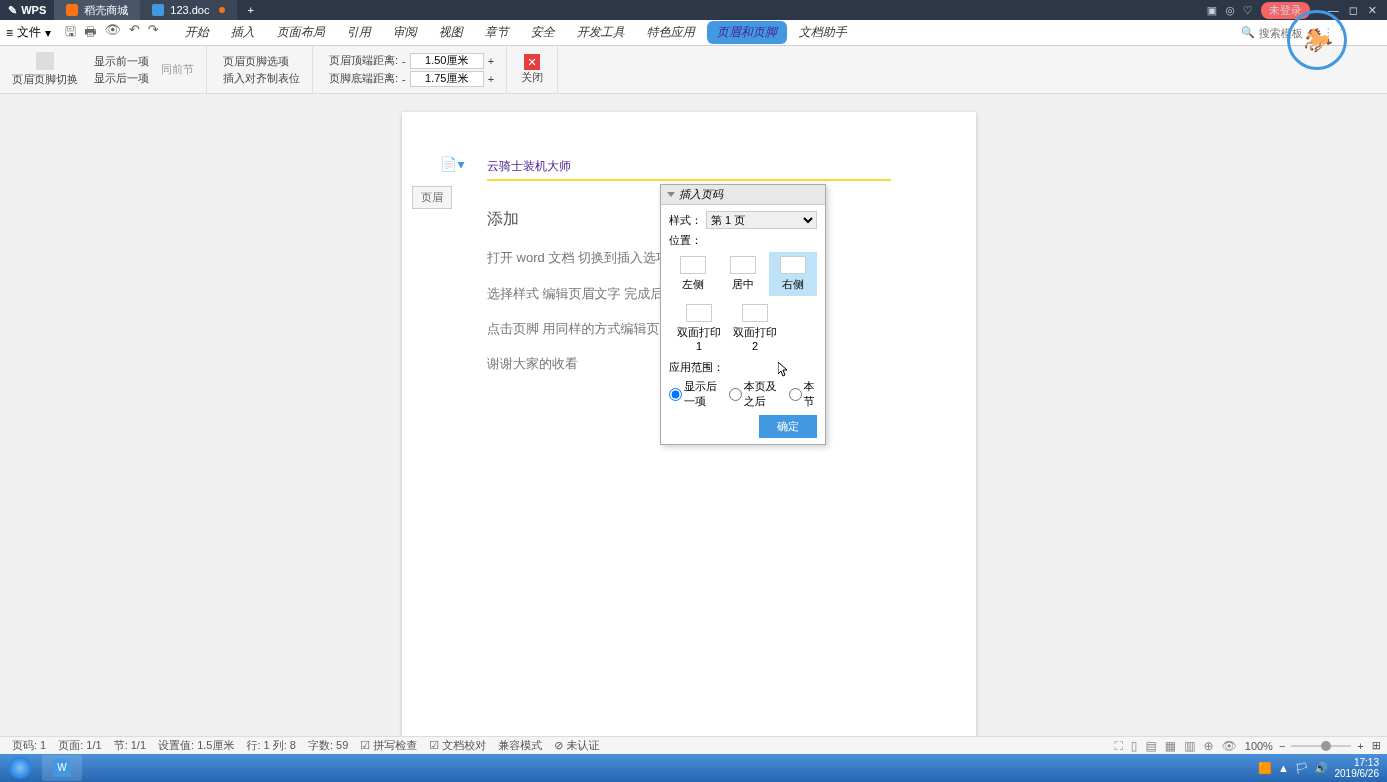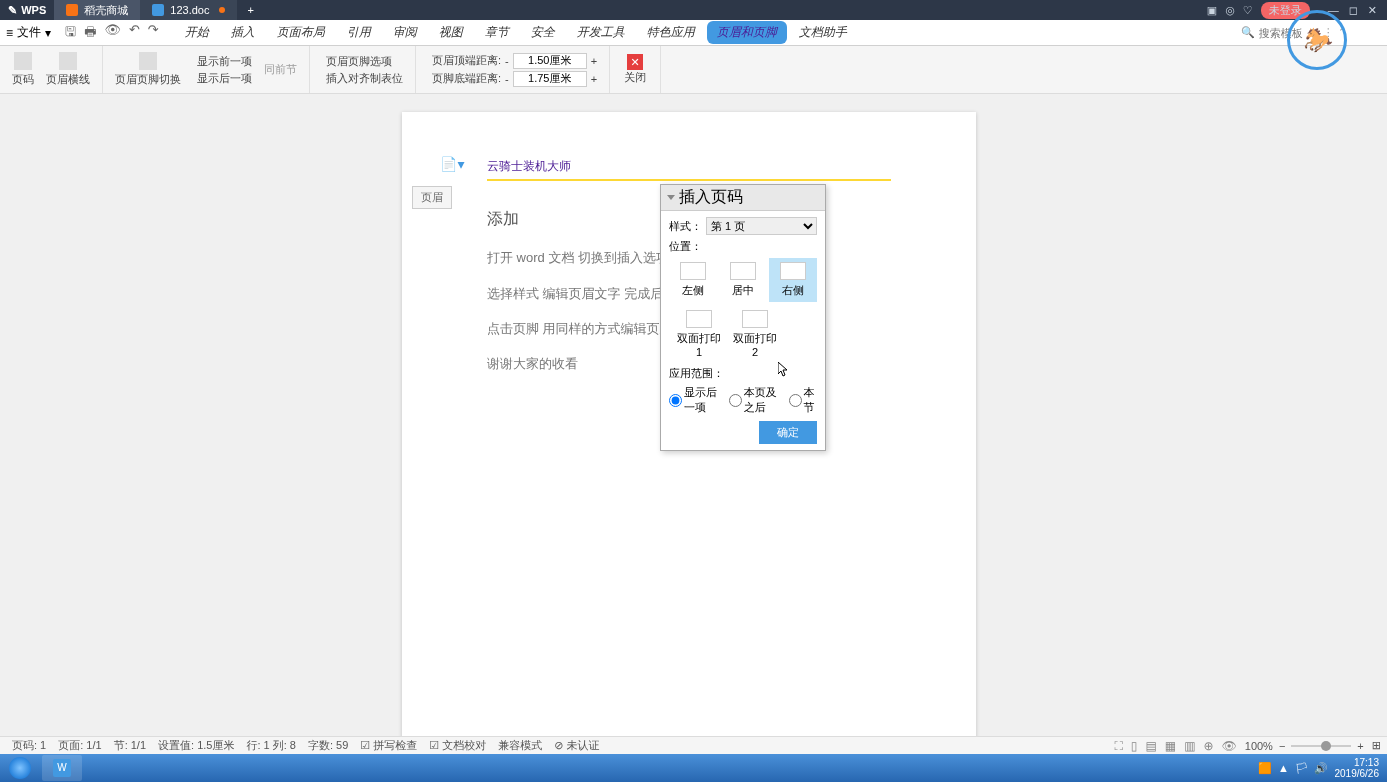--- a/index.html
+++ b/index.html
@@ -50,21 +50,21 @@
 .page { position: absolute; left: 402px; top: 18px; width: 574px; height: 800px; background: #fff; box-shadow: 0 1px 4px rgba(0,0,0,0.2); }
 .header-area { position: absolute; left: 85px; top: 42px; right: 85px; }
 .header-line { border-bottom: 2px solid #fdd835; padding: 4px 0; font-size: 12px; color: #4c1d95; }
 .header-tag { position: absolute; left: 10px; top: 74px; border: 1px solid #ccc; background: #f5f5f5; padding: 3px 8px; font-size: 11px; color: #666; }
 .header-icon { position: absolute; left: 38px; top: 44px; color: #4299e1; font-size: 14px; }
 .body-text { position: absolute; left: 85px; top: 88px; right: 85px; font-size: 13px; color: #777; line-height: 2.4; }
 .body-text p { margin-bottom: 4px; }
 
 
 .dialog { position: absolute; left: 660px; top: 184px; width: 166px; background: #fff; border: 1px solid #aaa; box-shadow: 2px 2px 6px rgba(0,0,0,0.2); font-size: 11px; z-index: 10; }
-.dialog .dlg-title { background: #e8e8e8; padding: 2px 6px; font-size: 16px; border-bottom: 1px solid #ccc; display: flex; align-items: center; gap: 4px; }
+.dialog .dlg-title { background: #e8e8e8; padding: 2px 6px; font-size: 11px; border-bottom: 1px solid #ccc; display: flex; align-items: center; gap: 4px; font-style: italic; }
 .dialog .dlg-title .tri { width: 0; height: 0; border-left: 4px solid transparent; border-right: 4px solid transparent; border-top: 5px solid #888; }
 .dialog .dlg-body { padding: 6px 8px; }
 .dialog .row { display: flex; align-items: center; gap: 4px; margin-bottom: 4px; }
 .dialog select { flex: 1; font-size: 11px; height: 18px; border: 1px solid #ccc; }
 .dialog .pos-grid { display: flex; gap: 2px; margin: 4px 0; }
 .dialog .pos-cell { flex: 1; text-align: center; padding: 4px 2px; cursor: pointer; }
 .dialog .pos-cell.selected { background: #bee3f8; }
 .dialog .pos-cell .preview { width: 26px; height: 18px; border: 1px solid #ccc; margin: 0 auto 3px; background: #fff; }
 .dialog .radio-row { display: flex; align-items: center; gap: 6px; font-size: 11px; }
 .dialog .radio-row label { display: flex; align-items: center; gap: 2px; }
@@ -160,30 +160,20 @@
   </div>
   <div class="search-area">
     <span>🔍</span>
     <input placeholder="搜索模板" style="">
     <span>⋮</span>
     <span>⌃</span>
   </div>
 </div>
 
 <div class="ribbon">
-  <div class="rgroup">
-    <div class="rbtn">
-        <div class="icon"></div>
-        <span>页码</span>
-      </div>
-    <div class="rbtn">
-        <div class="icon"></div>
-        <span>页眉横线</span>
-      </div>
-  </div>
   <div class="rgroup">
     <div class="rbtn">
         <div class="icon"></div>
         <span>页眉页脚切换</span>
       </div>
     <div class="rrows">
       <div class="rrow">
           <div class="icon sm"></div>
           <span>显示前一项</span>
         </div>

